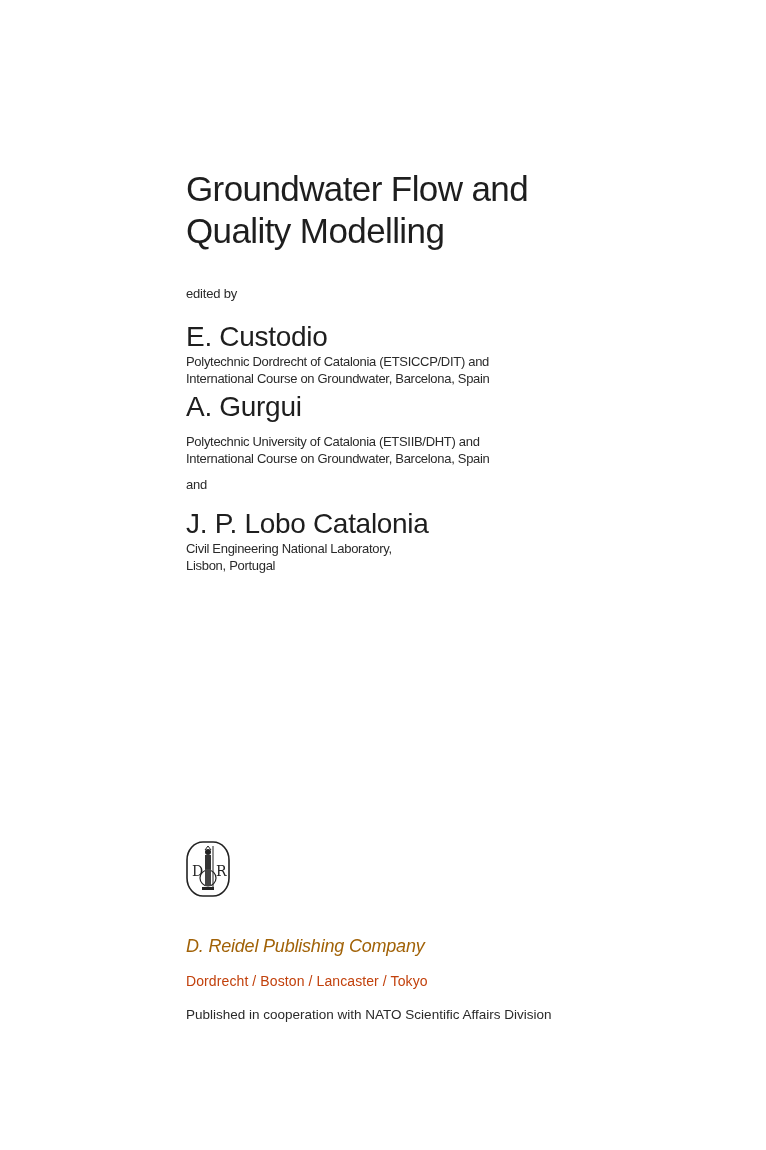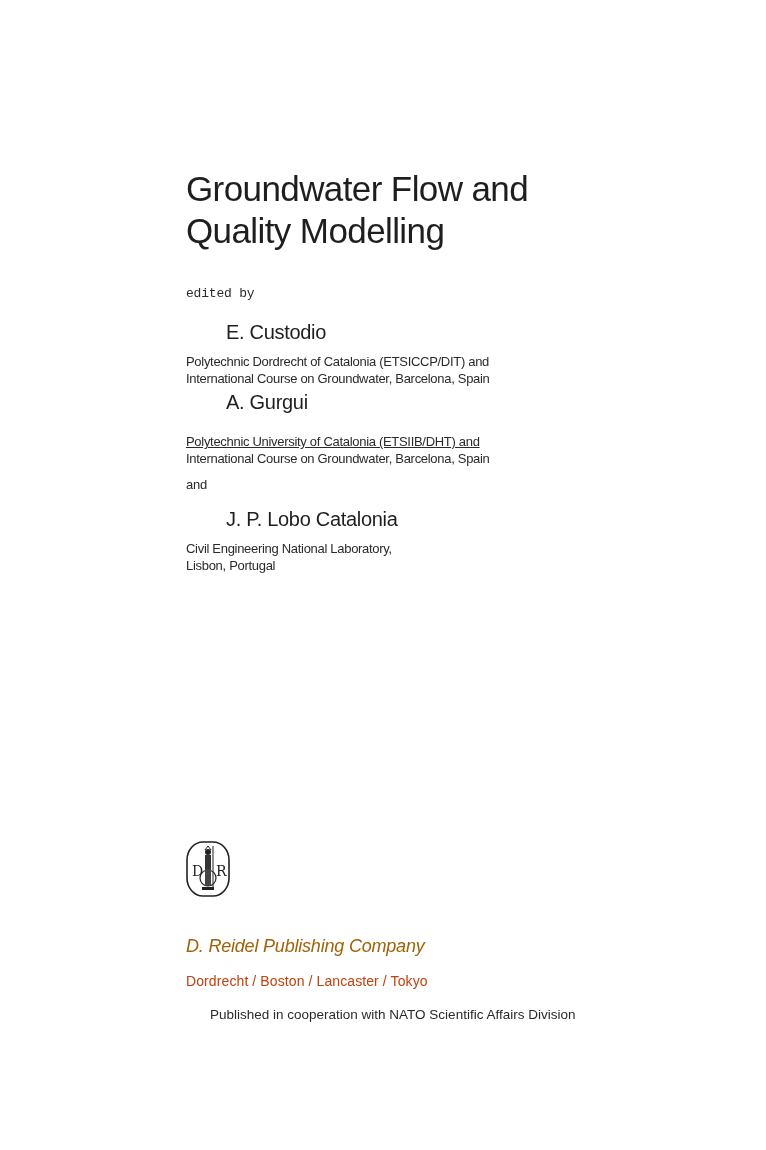--- a/index.html
+++ b/index.html
@@ -1,41 +1,41 @@
 <!DOCTYPE html>
 <html><head>
   <meta charset="utf-8">
   <style>
     html, body { margin: 0; padding: 0; background: #ffffff; }
     body { width: 766px; height: 1150px; position: relative; overflow: hidden; color: #222; font-family: "Liberation Sans", sans-serif; }
     .abs { position: absolute; left: 186px; white-space: nowrap; }
     .title { font-size: 35px; line-height: 42px; letter-spacing: -0.6px; color: #1e1e1e; text-align: center; }
     .small { font-size: 13px; color: #2a2a2a; letter-spacing: -0.2px; }
-    .name { font-size: 20px; color: #1e1e1e; letter-spacing: -0.3px; margin-left: 40px; }
+    .name { font-size: 28px; color: #1e1e1e; letter-spacing: -0.3px; }
     .aff { font-size: 13px; line-height: 17px; color: #2a2a2a; letter-spacing: -0.3px; }
     .pub { font-size: 18px; color: #a16207; letter-spacing: -0.2px; font-style: italic; }
     .city { font-size: 14px; color: #c2410c; letter-spacing: 0.1px; }
     .coop { font-size: 13.5px; color: #2a2a2a; }
     .logo { position: absolute; left: 185px; top: 840px; width: 46px; height: 58px; }
   </style>
 </head>
 <body>
 
 <div>
   <div class="abs title" style="top:168px;">Groundwater Flow and</div>
   <div class="abs title" style="top:210px;">Quality Modelling</div>
 
-  <div class="abs small" style="top:286px;font-family:Liberation Mono, monospace;">edited by</div>
+  <div class="abs small" style="top:286px;">edited by</div>
 
   <div class="abs name" style="top:321px;">E. Custodio</div>
   <div class="abs aff" style="top:353px;">Polytechnic Dordrecht of Catalonia (ETSICCP/DIT) and</div>
   <div class="abs aff" style="top:370px;">International Course on Groundwater, Barcelona, Spain</div>
 
   <div class="abs name" style="top:391px;">A. Gurgui</div>
-  <div class="abs aff" style="top:433px;text-decoration:underline;">Polytechnic University of Catalonia (ETSIIB/DHT) and</div>
+  <div class="abs aff" style="top:433px;">Polytechnic University of Catalonia (ETSIIB/DHT) and</div>
   <div class="abs aff" style="top:450px;">International Course on Groundwater, Barcelona, Spain</div>
 
   <div class="abs small" style="top:477px;text-align:right;">and</div>
 
   <div class="abs name" style="top:508px;">J. P. Lobo Catalonia</div>
   <div class="abs aff" style="top:540px;">Civil Engineering National Laboratory,</div>
   <div class="abs aff" style="top:557px;">Lisbon, Portugal</div>
 
   <div class="logo">
     <svg width="46" height="58" viewBox="0 0 46 58">
@@ -47,14 +47,14 @@
       <rect x="20" y="15" width="6" height="14" fill="#333"></rect>
       <line x1="28" y1="6" x2="28" y2="48" stroke="#222" stroke-width="1"></line>
       <circle cx="23" cy="38" r="8" fill="none" stroke="#222" stroke-width="1.2"></circle>
       <rect x="20" y="29" width="6" height="17" fill="#444"></rect>
       <rect x="17" y="47" width="12" height="3" fill="#222"></rect>
     </svg>
   </div>
 
   <div class="abs pub" style="top:936px;">D. Reidel Publishing Company</div>
   <div class="abs city" style="top:973px;">Dordrecht / Boston / Lancaster / Tokyo</div>
-  <div class="abs coop" style="top:1007px;margin-left:24px;">Published in cooperation with NATO Scientific Affairs Division</div>
+  <div class="abs coop" style="top:1007px;">Published in cooperation with NATO Scientific Affairs Division</div>
 </div>
 
 </body></html>

